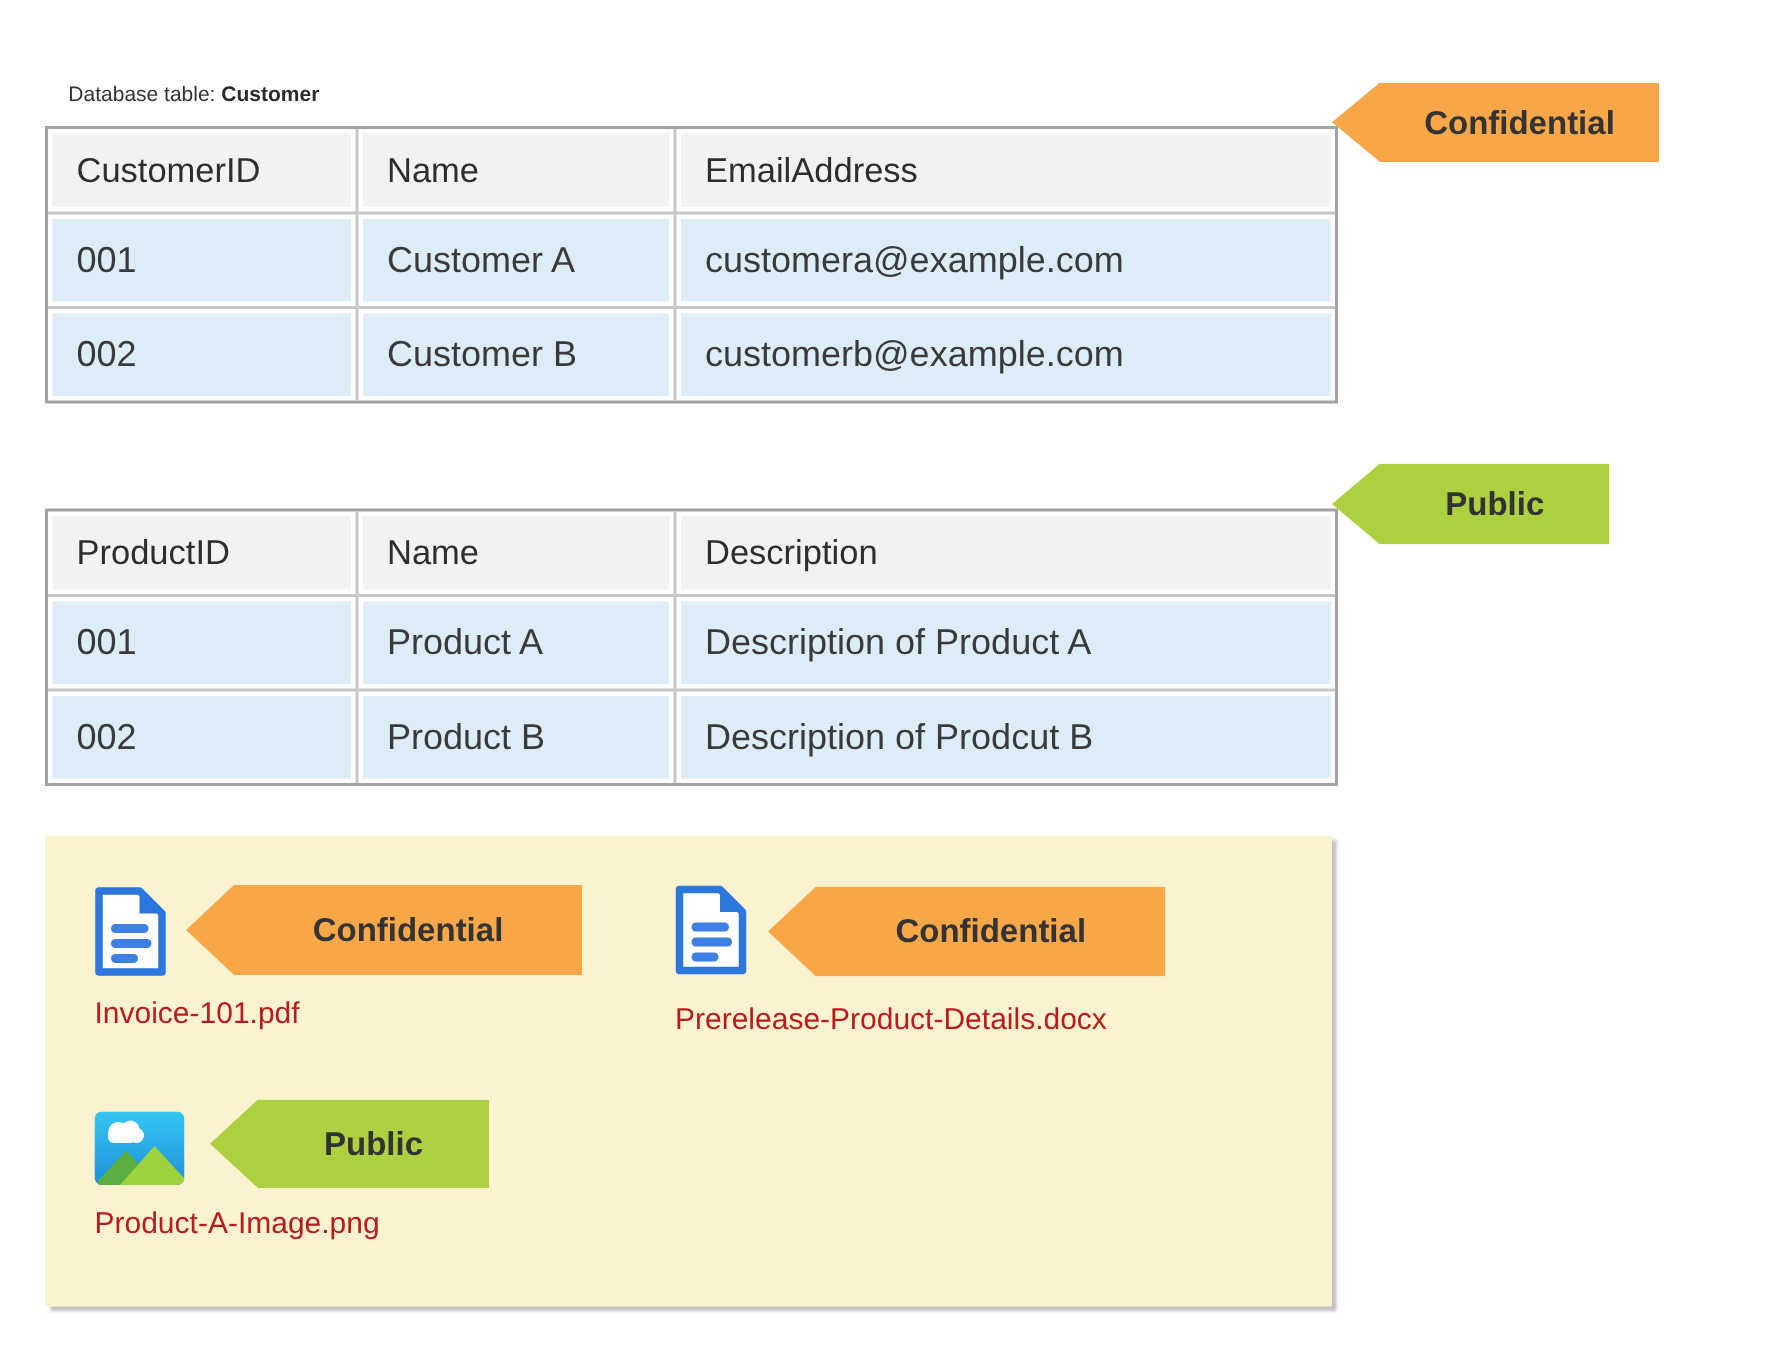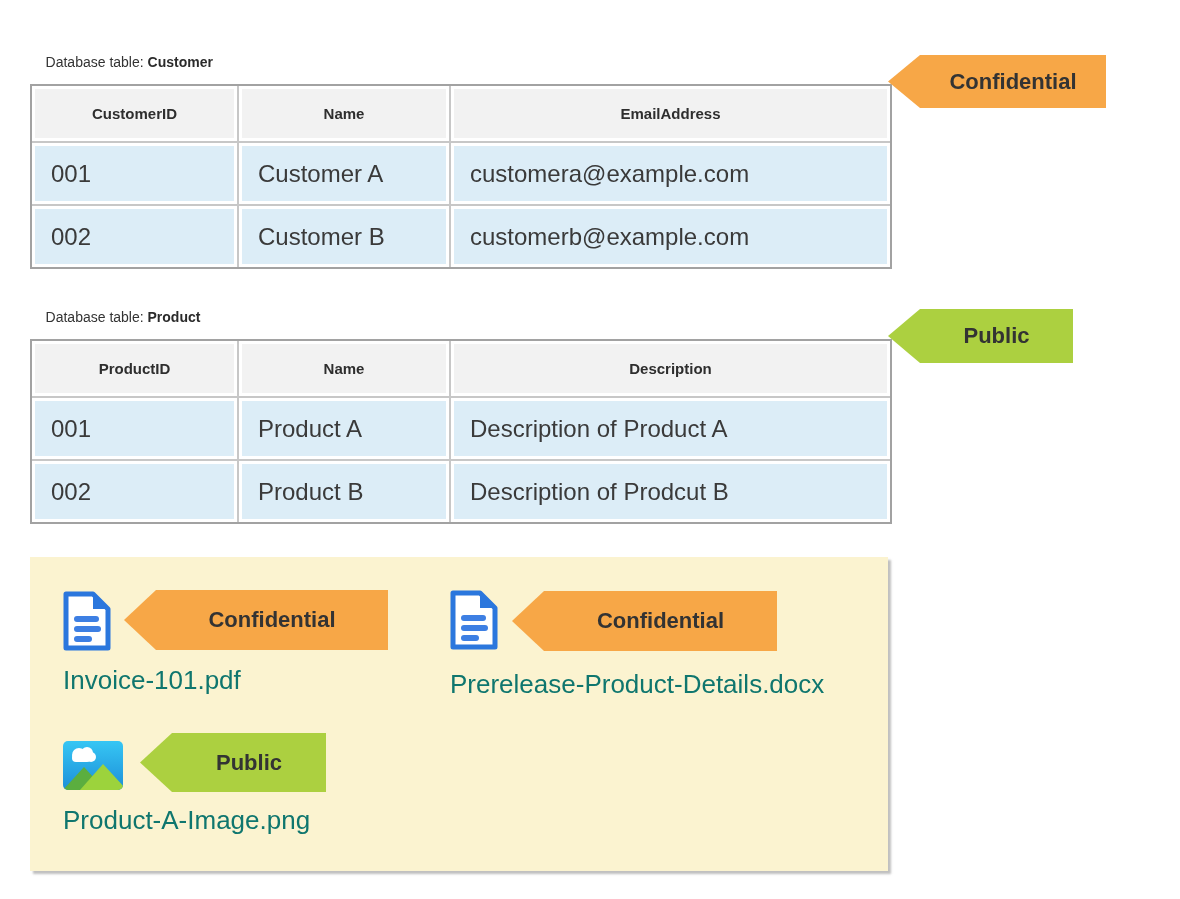--- a/index.html
+++ b/index.html
@@ -8,34 +8,34 @@
 
   .section-title { position:absolute; font-size:14px; color:#333333; white-space:pre; }
   .section-title .tname { font-weight:700; color:#2b2b2b; }
 
   table.dbtable { position:absolute; width:858px; border-collapse:separate; border-spacing:0;
                   border:2px solid #a2a2a2; background:#ffffff; table-layout:fixed; }
   table.dbtable th, table.dbtable td { padding:0; border:0; vertical-align:middle; text-align:left; }
   table.dbtable th:not(:last-child), table.dbtable td:not(:last-child) { border-right:2px solid #c7c7c7; }
   table.dbtable tr:not(:last-child) th, table.dbtable tr:not(:last-child) td { border-bottom:2px solid #c7c7c7; }
   .hcell { margin:3px; padding:12px 16px; background:var(--header-gray,#f2f2f2);
-           font-weight:700; font-size:15px; color:#2e2e2e; line-height:25px;text-align:center; }
+           font-weight:400; font-size:23px; color:#2e2e2e; line-height:25px; }
   .bcell { margin:3px; padding:15px 16px; background:var(--row-blue,#dcedf7);
            font-size:24px; color:#3a3a3a; line-height:25px; }
 
   .badge { position:absolute; display:flex; align-items:center; justify-content:center;
            box-sizing:border-box; padding-left:32px; font-weight:700; font-size:22px; color:#333333;
            clip-path:polygon(0 50%, 32px 0, 100% 0, 100% 100%, 32px 100%); }
   .badge.confidential { background:var(--confidential,#f7a747); }
   .badge.public { background:var(--public,#acd040); }
 
   .files-panel { position:absolute; left:30px; top:557px; width:858px; height:314px;
                  background:var(--panel-yellow,#fbf3d0); box-shadow:3px 3px 2px rgba(140,140,140,0.55); }
   .file-icon { position:absolute; }
-  .filename { position:absolute; font-size:26px; color:#0f766e; white-space:nowrap; }
+  .filename { position:absolute; font-size:20px; color:#b91c1c; white-space:nowrap; }
 </style>
 </head>
 <body>
 
 <div class="canvas">
 
   <div class="section-title" style="left:30px; top:38px;">
     <span>Database table: </span><span class="tname">Customer</span>
   </div>
 
@@ -79,23 +79,20 @@
             <div class="bcell">customerb@example.com</div>
           </td>
     </tr>
   </tbody>
     </table>
 
   <div class="badge confidential" style="left:888px; top:55px; width:218px; height:53px;">
     <span>Confidential</span>
   </div>
 
-  <div class="section-title" style="left:30px; top:293px;">
-    <span>Database table: </span><span class="tname">Product</span>
-  </div>
 
   <table class="dbtable" style="left:30px; top:339px;">
     <colgroup>
         <col style="width:207px">
         <col style="width:212px">
         <col style="width:439px">
       </colgroup>
     <tbody>
         <tr>
       <th>

